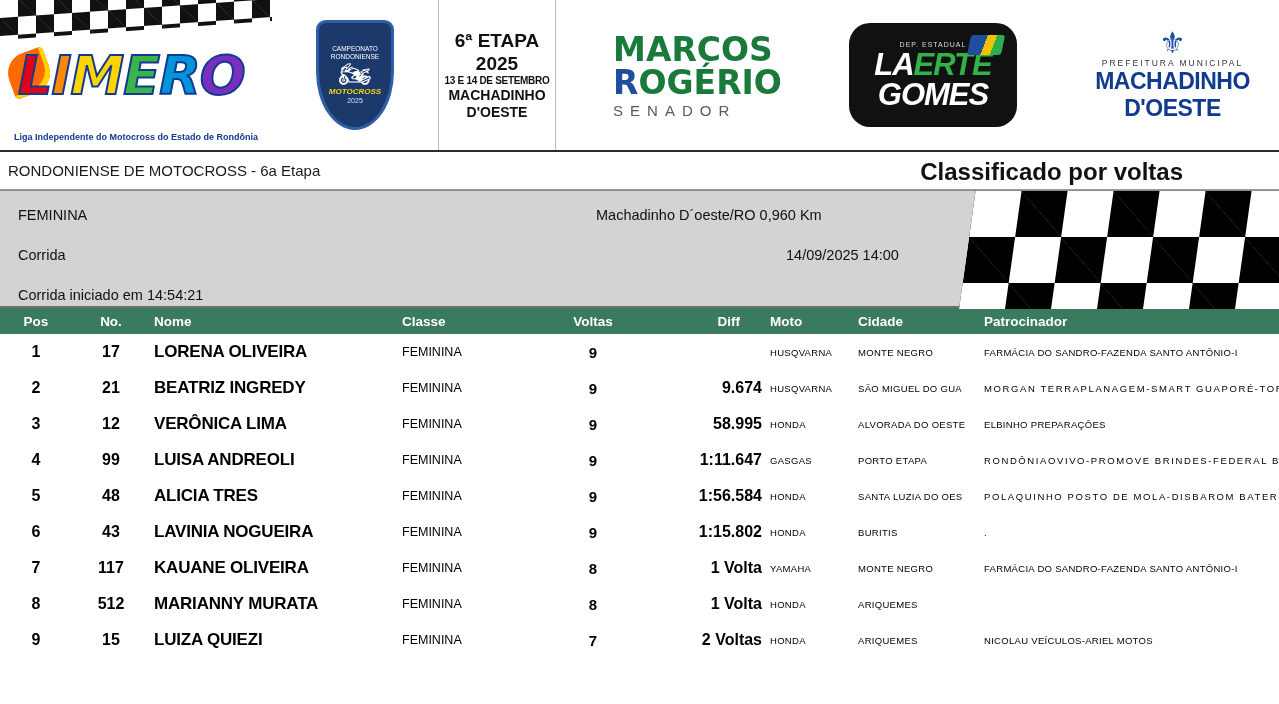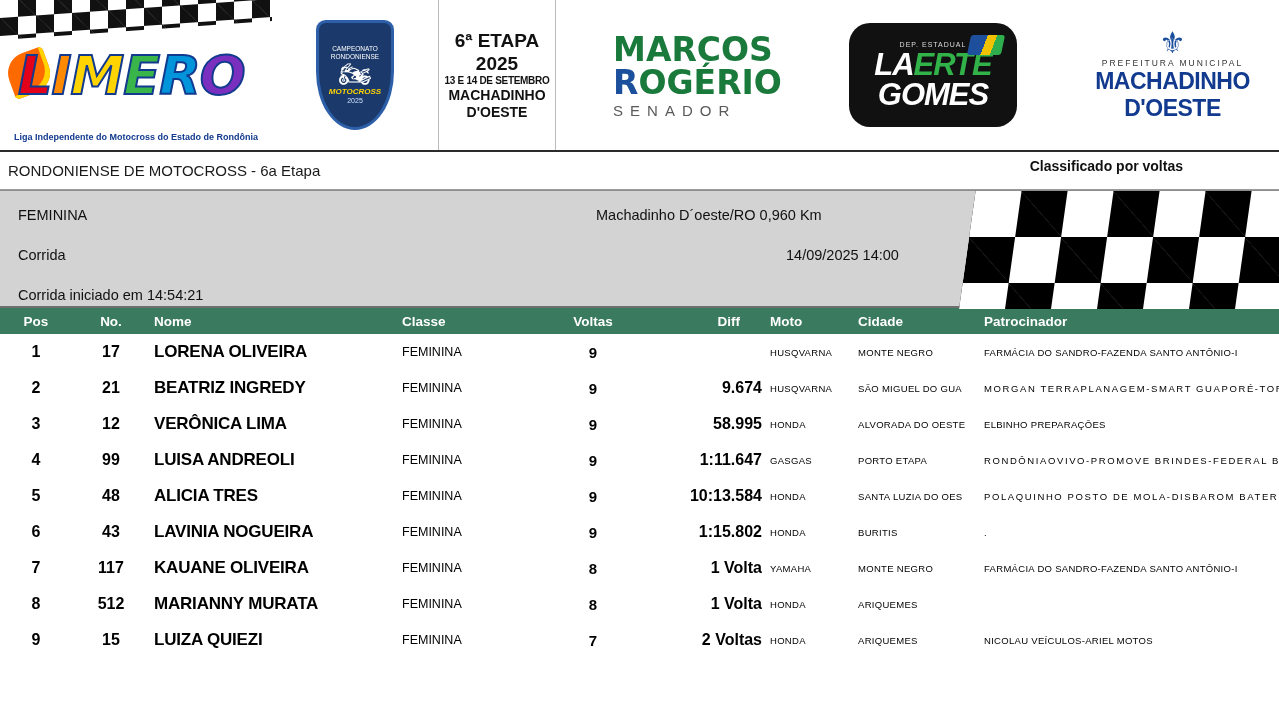--- a/index.html
+++ b/index.html
@@ -135,21 +135,21 @@
   .title-row {
     position: relative;
     height: 38px;
     display:flex; align-items:center;
     border-bottom: 1px solid #9b9b9b;
     padding: 0 8px;
   }
   .title-left { font-size: 15px; color:#1a1a1a; }
   .title-right {
     position:absolute; right: 96px; top: 6px;
-    font-size: 14px; font-weight: bold; color:#111;
+    font-size: 24px; font-weight: bold; color:#111;
   }
 
   
   .info {
     position: relative;
     height: 118px;
     background: #d3d3d3;
     border-bottom: 2px solid #6f6f6f;
     border-top: 1px solid #8d8d8d;
   }
@@ -362,21 +362,21 @@
         <td class="td-moto">GASGAS</td>
         <td class="td-cidade">PORTO ETAPA</td>
         <td class="td-patro sparse">RONDÔNIAOVIVO-PROMOVE BRINDES-FEDERAL BUF</td>
       </tr>
       <tr>
         <td class="td-pos">5</td>
         <td class="td-no">48</td>
         <td class="td-nome">ALICIA TRES</td>
         <td class="td-classe">FEMININA</td>
         <td class="td-voltas">9</td>
-        <td class="td-diff">10:13.584</td>
+        <td class="td-diff">1:56.584</td>
         <td class="td-moto">HONDA</td>
         <td class="td-cidade">SANTA LUZIA DO OES</td>
         <td class="td-patro sparse">POLAQUINHO POSTO DE MOLA-DISBAROM BATERIAS</td>
       </tr>
       <tr>
         <td class="td-pos">6</td>
         <td class="td-no">43</td>
         <td class="td-nome">LAVINIA NOGUEIRA</td>
         <td class="td-classe">FEMININA</td>
         <td class="td-voltas">9</td>

